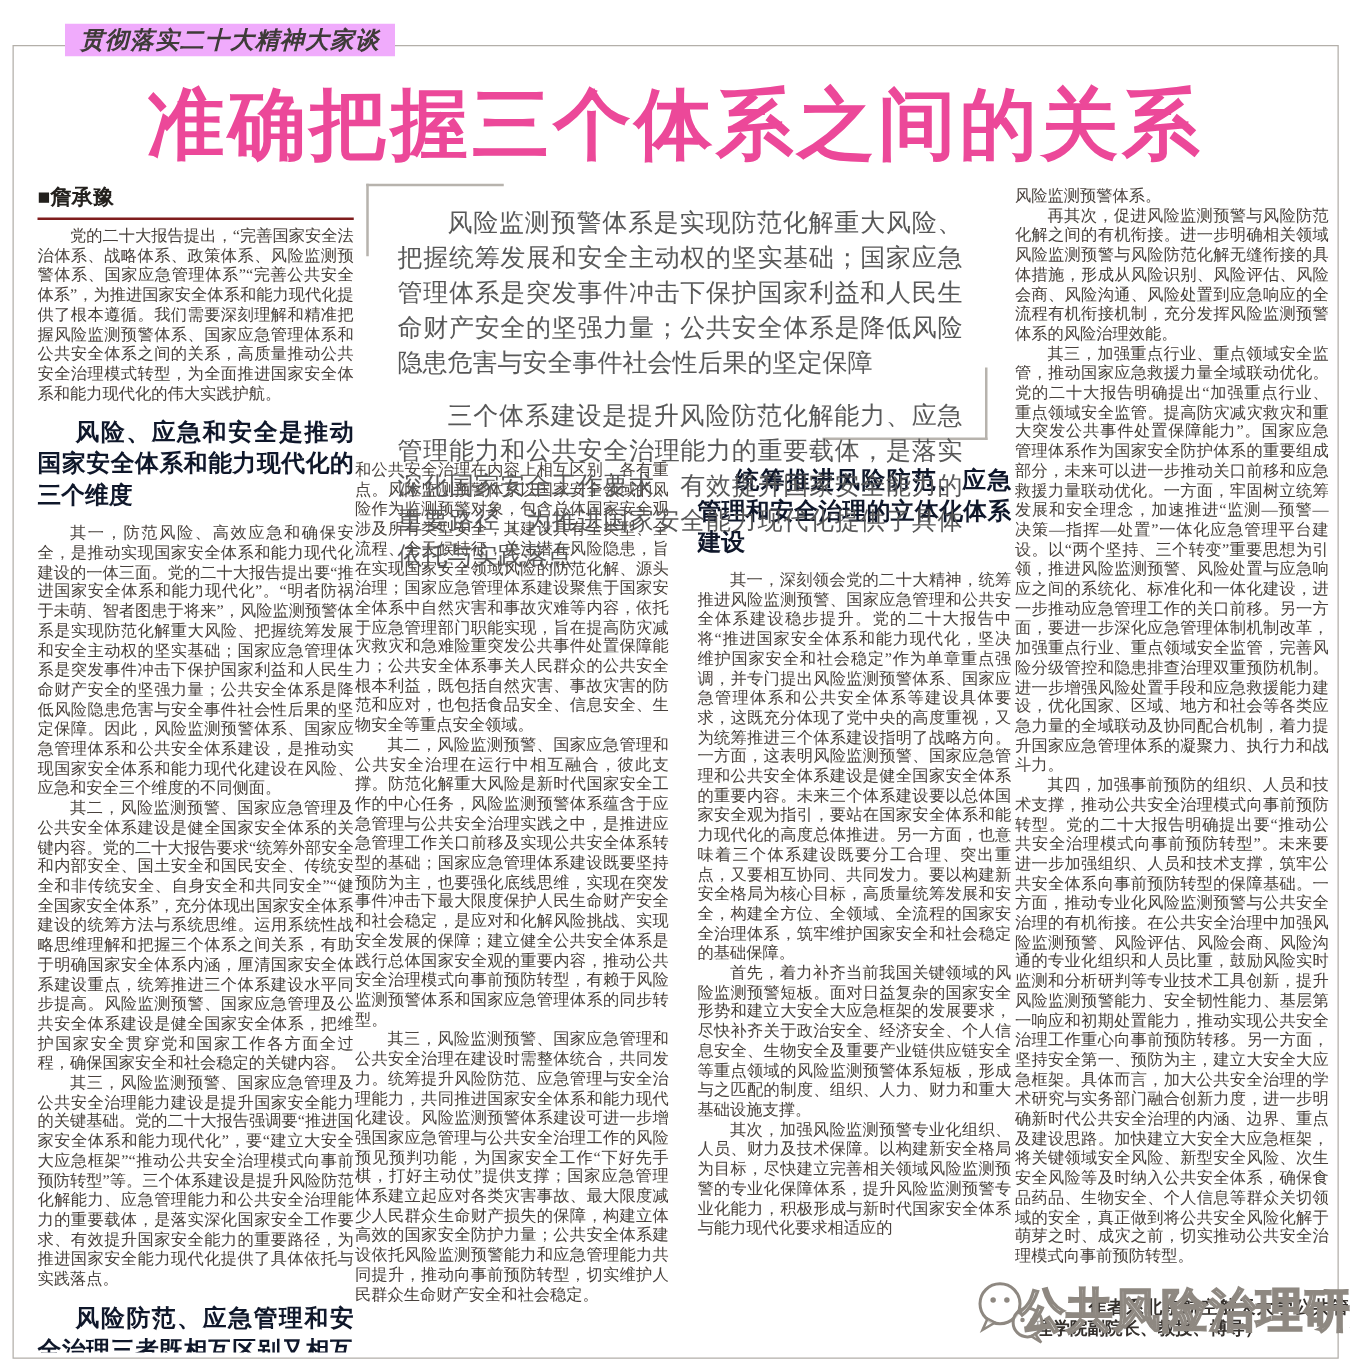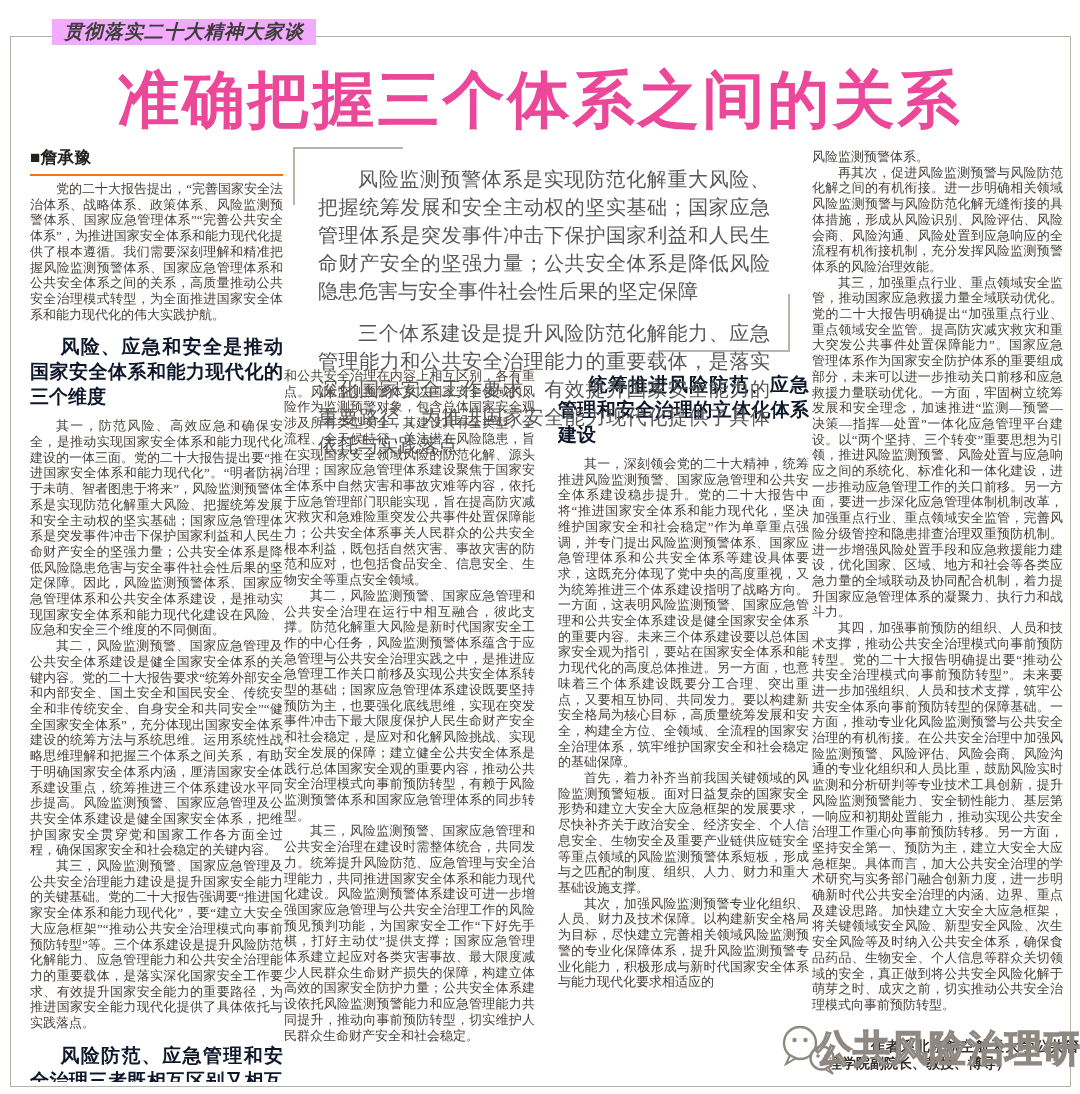--- a/index.html
+++ b/index.html
@@ -11,21 +11,21 @@
           padding:0 12px;font-family:"Liberation Sans","DejaVu Sans",sans-serif;
           font-style:italic;font-weight:700;font-size:19px;color:#3e3b38;
           letter-spacing:1px;white-space:nowrap;}
   .headline{position:absolute;left:20px;top:58px;width:1040px;z-index:2;
             text-align:center;font-family:"Liberation Sans","DejaVu Sans",sans-serif;
             font-weight:900;font-size:62px;letter-spacing:3px;color:#ec4899;
             white-space:nowrap;}
   .byline{position:absolute;left:30px;top:146px;width:253px;z-index:2;
           font-family:"Liberation Sans","DejaVu Sans",sans-serif;
           font-weight:700;font-size:17px;color:#23201d;
-          border-bottom:2px solid #f97316;padding-bottom:5px;}
+          border-bottom:2px solid #7f1d1d;padding-bottom:5px;}
   
   .introbox{position:absolute;left:293px;top:147px;width:497px;height:205px;z-index:2;}
   .corner-tl{position:absolute;left:0;top:0;width:108px;height:56px;
              border-top:2px solid #b7b3ad;border-left:2px solid #b7b3ad;}
   .corner-br{position:absolute;right:0;bottom:0;width:130px;height:56px;
              border-bottom:2px solid #b7b3ad;border-right:2px solid #b7b3ad;}
   .introtext{position:absolute;left:25px;top:18px;width:452px;
              font-family:"Liberation Sans","DejaVu Sans",sans-serif;
              font-size:20px;line-height:28px;color:#585858;text-align:justify;}
   .introtext p{margin:0 0 14px 0;text-indent:2em;}

